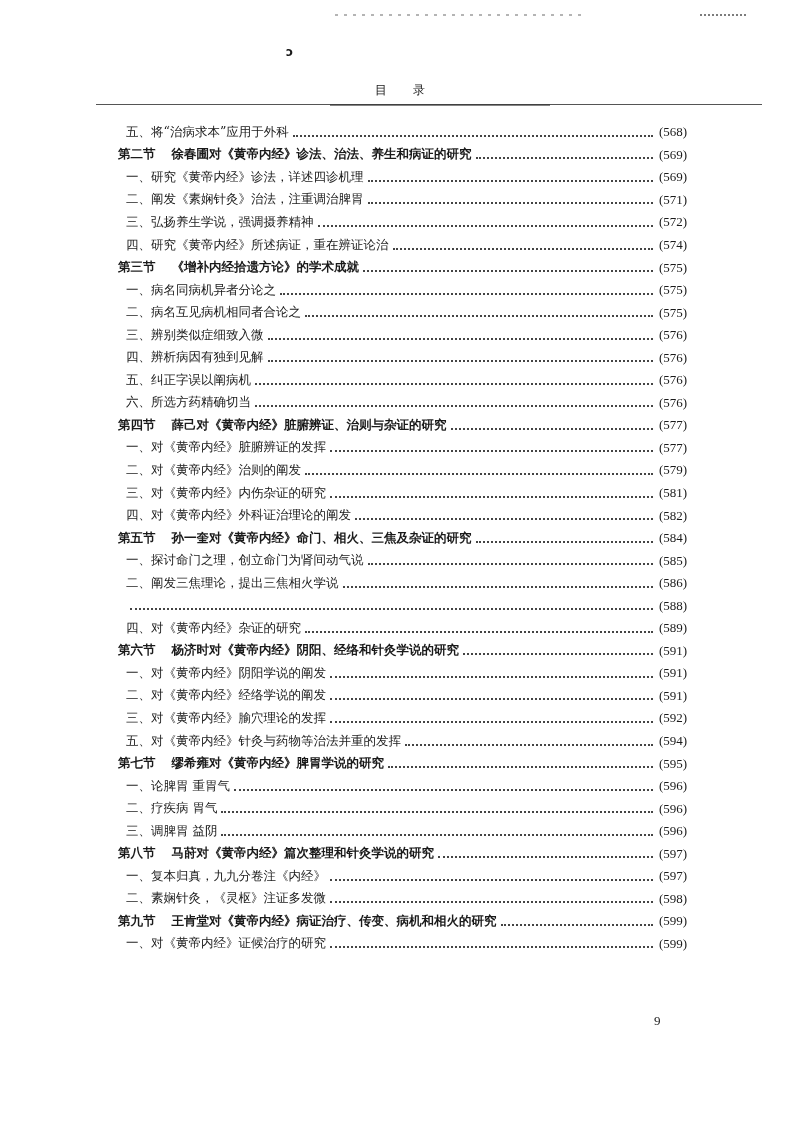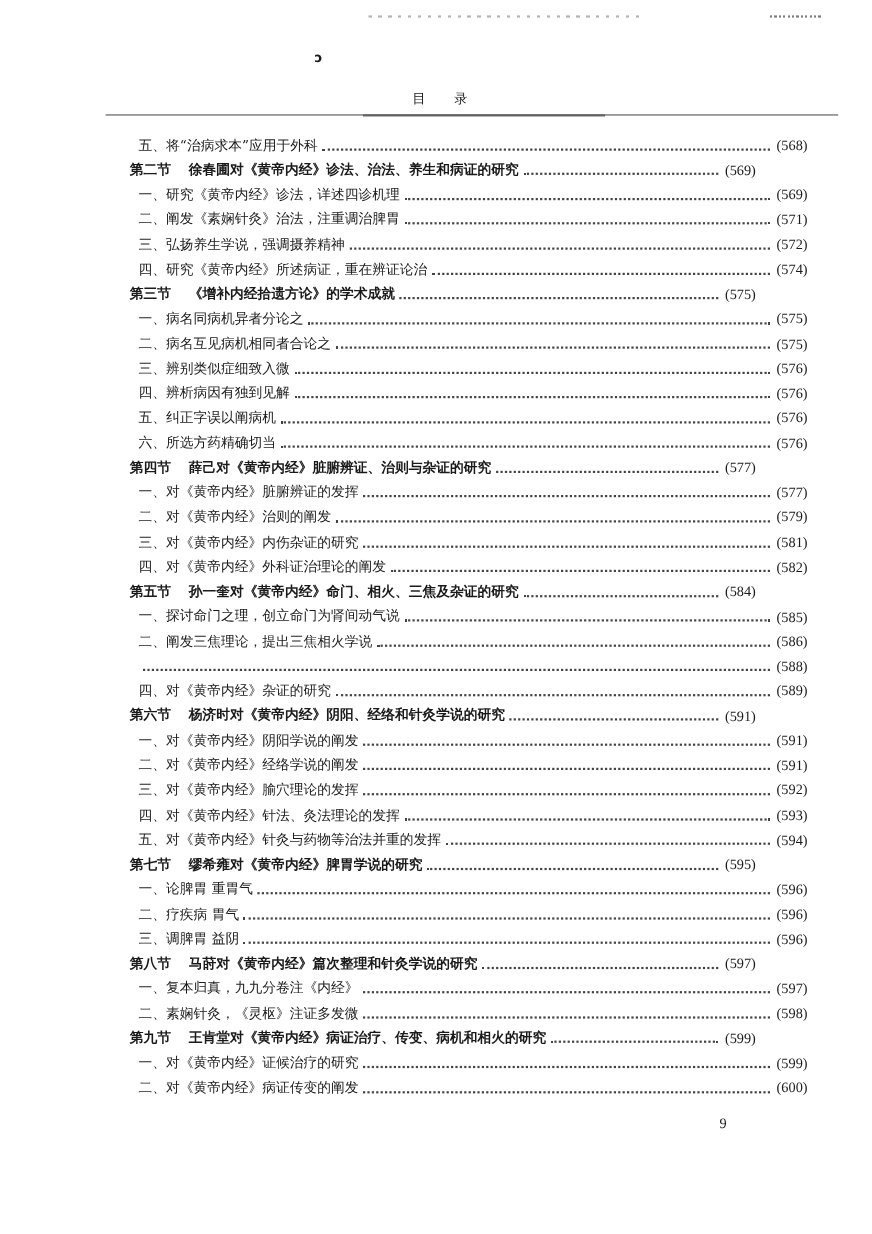--- a/index.html
+++ b/index.html
@@ -41,21 +41,21 @@
   .row .title { flex: 0 0 auto; }
   .row.section .title { font-weight: bold; font-family: "DejaVu Sans", sans-serif; font-size: 12.5px; }
   .row .leader {
     flex: 1 1 auto; height: 1px; margin: 0 6px 0 4px; align-self: center;
     border-bottom: 2px dotted #444; transform: translateY(3px);
   }
   .row .page {
     flex: 0 0 auto; font-family: "Liberation Serif", serif; font-size: 13px; width: 42px; text-align: left;
   }
   .row.section { padding-left: 118px; padding-right: 92px; }
-  .row.item { padding-left: 126px; padding-right: 45px; }
+  .row.item { padding-left: 126px; padding-right: 92px; }
   .row.section .title .num { margin-right: 16px; }
   .page-number {
     position: absolute; top: 1013px; left: 654px; font-size: 13px; font-family: "Liberation Serif", serif;
   }
 </style>
 </head>
 <body>
 
 <div class="scan-noise-top"></div>
 <div class="scan-noise-right"></div>
@@ -194,25 +194,20 @@
       <span class="title">二、对《黄帝内经》经络学说的阐发</span>
       <span class="leader"></span>
       <span class="page">(591)</span>
     </div>
     <div class="row item">
       <span class="title">三、对《黄帝内经》腧穴理论的发挥</span>
       <span class="leader"></span>
       <span class="page">(592)</span>
     </div>
     <div class="row item">
-      <span class="title">四、对《黄帝内经》针法、灸法理论的发挥</span>
-      <span class="leader"></span>
-      <span class="page">(593)</span>
-    </div>
-    <div class="row item">
       <span class="title">五、对《黄帝内经》针灸与药物等治法并重的发挥</span>
       <span class="leader"></span>
       <span class="page">(594)</span>
     </div>
     <div class="row section">
       <span class="title"><span class="num">第七节</span><span>缪希雍对《黄帝内经》脾胃学说的研究</span></span>
       <span class="leader"></span>
       <span class="page">(595)</span>
     </div>
     <div class="row item">
@@ -248,20 +243,15 @@
     <div class="row section">
       <span class="title"><span class="num">第九节</span><span>王肯堂对《黄帝内经》病证治疗、传变、病机和相火的研究</span></span>
       <span class="leader"></span>
       <span class="page">(599)</span>
     </div>
     <div class="row item">
       <span class="title">一、对《黄帝内经》证候治疗的研究</span>
       <span class="leader"></span>
       <span class="page">(599)</span>
     </div>
-    <div class="row item">
-      <span class="title">二、对《黄帝内经》病证传变的阐发</span>
-      <span class="leader"></span>
-      <span class="page">(600)</span>
-    </div>
   </div>
 
 <div class="page-number">9</div>
 
 </body></html>

